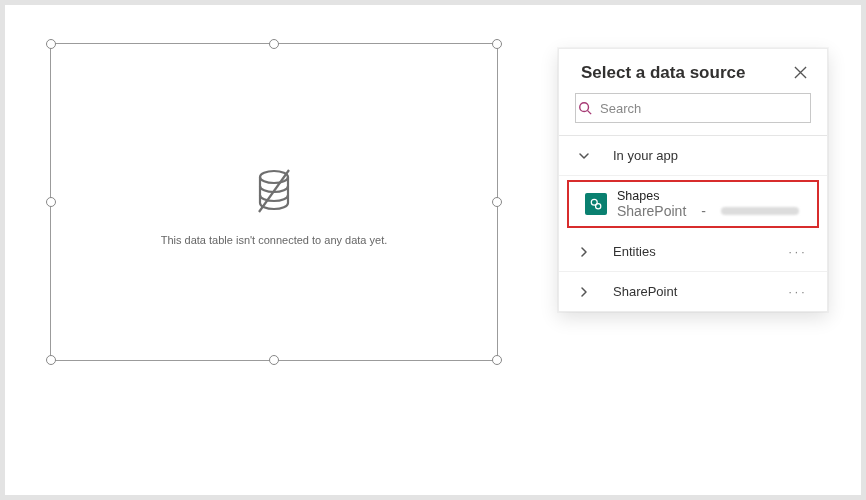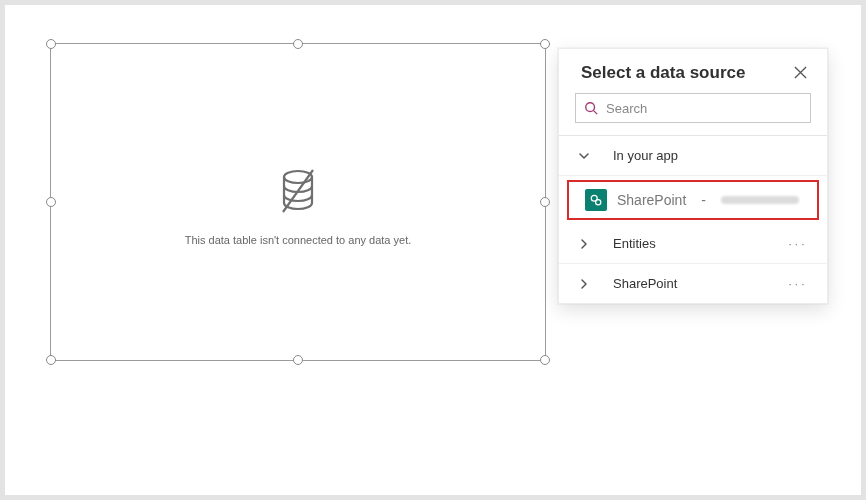--- a/index.html
+++ b/index.html
@@ -25,21 +25,21 @@
     width: 820px;
     height: 464px;
     background: #fff;
   }
 
   
   .control {
     position: absolute;
     left: 32px;
     top: 25px;
-    width: 496px;
+    width: 448px;
     height: 318px;
     border: 1px solid #9b9b9b;
     background: #fff;
     display: flex;
     flex-direction: column;
     align-items: center;
     justify-content: center;
   }
   .handle {
     position: absolute;
@@ -97,21 +97,21 @@
     line-height: 1;
   }
   .search-wrap {
     padding: 6px 16px 10px 16px;
   }
   .searchbox {
     display: flex;
     align-items: center;
     border: 1px solid #c8c8c8;
     height: 30px;
-    padding: 0 8px;
+    padding: 0 2px;
     gap: 8px;
   }
   .search-icon {
     color: #a63a74;
     display: inline-flex;
     align-items: center;
   }
   .search-input {
     border: none;
     outline: none;
@@ -265,20 +265,21 @@
     </div>
 
     <div class="data-item">
       <div class="sp-icon">
         <svg width="14" height="14" viewBox="0 0 16 16">
           <circle cx="6" cy="6" r="3.4" fill="none" stroke="#fff" stroke-width="1.4"></circle>
           <circle cx="10.5" cy="10.5" r="3" fill="none" stroke="#fff" stroke-width="1.4"></circle>
         </svg>
       </div>
       <div class="di-text">
+        <div class="di-title">Shapes</div>
         <div class="di-sub">
           <span>SharePoint</span>
           <span>-</span>
           <span class="blur-pill"></span>
         </div>
       </div>
     </div>
 
     <div class="section-row">
       <span class="chev">

